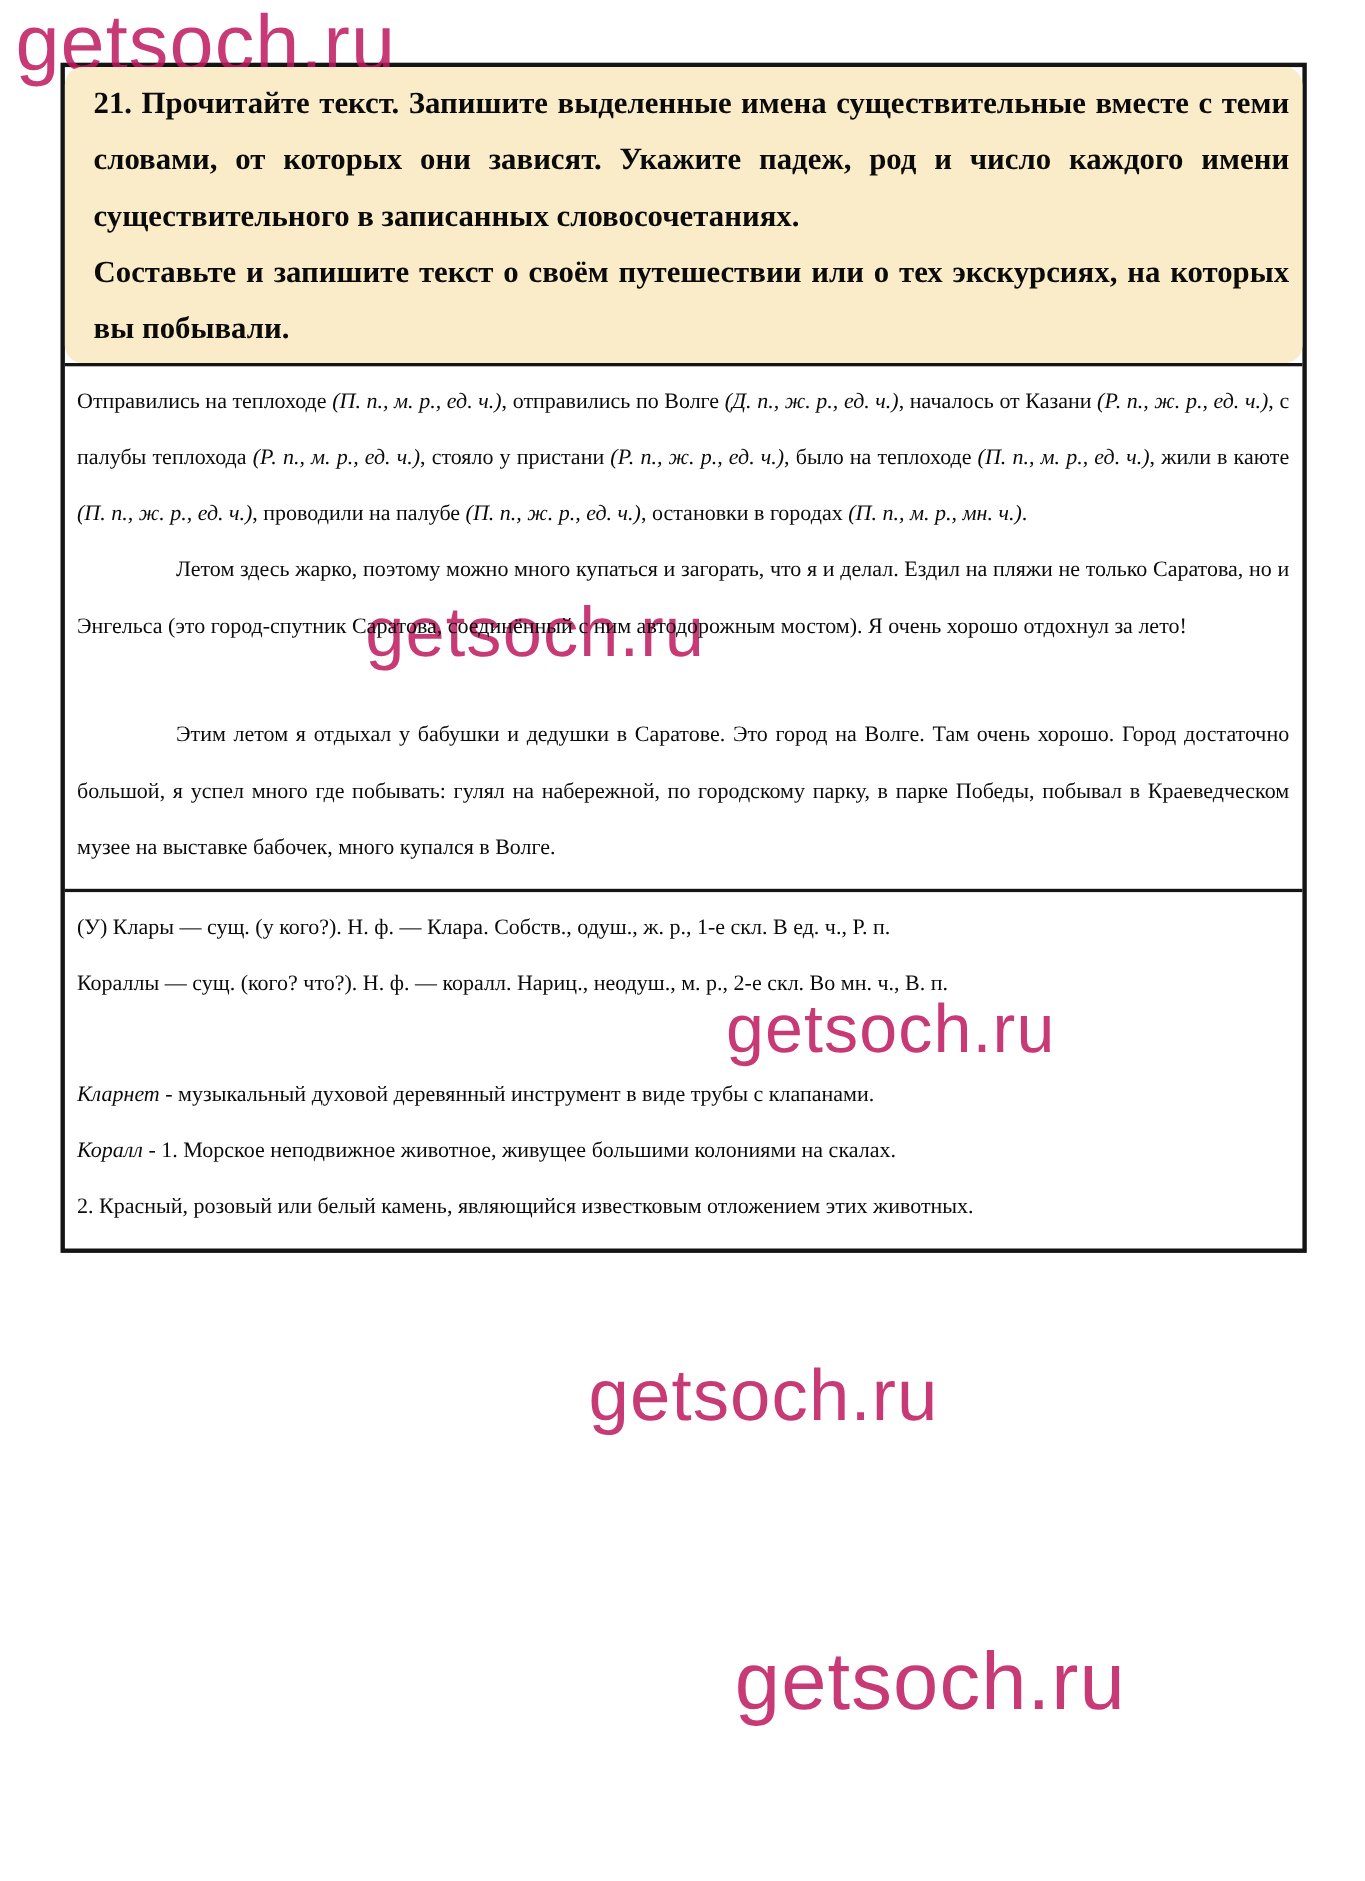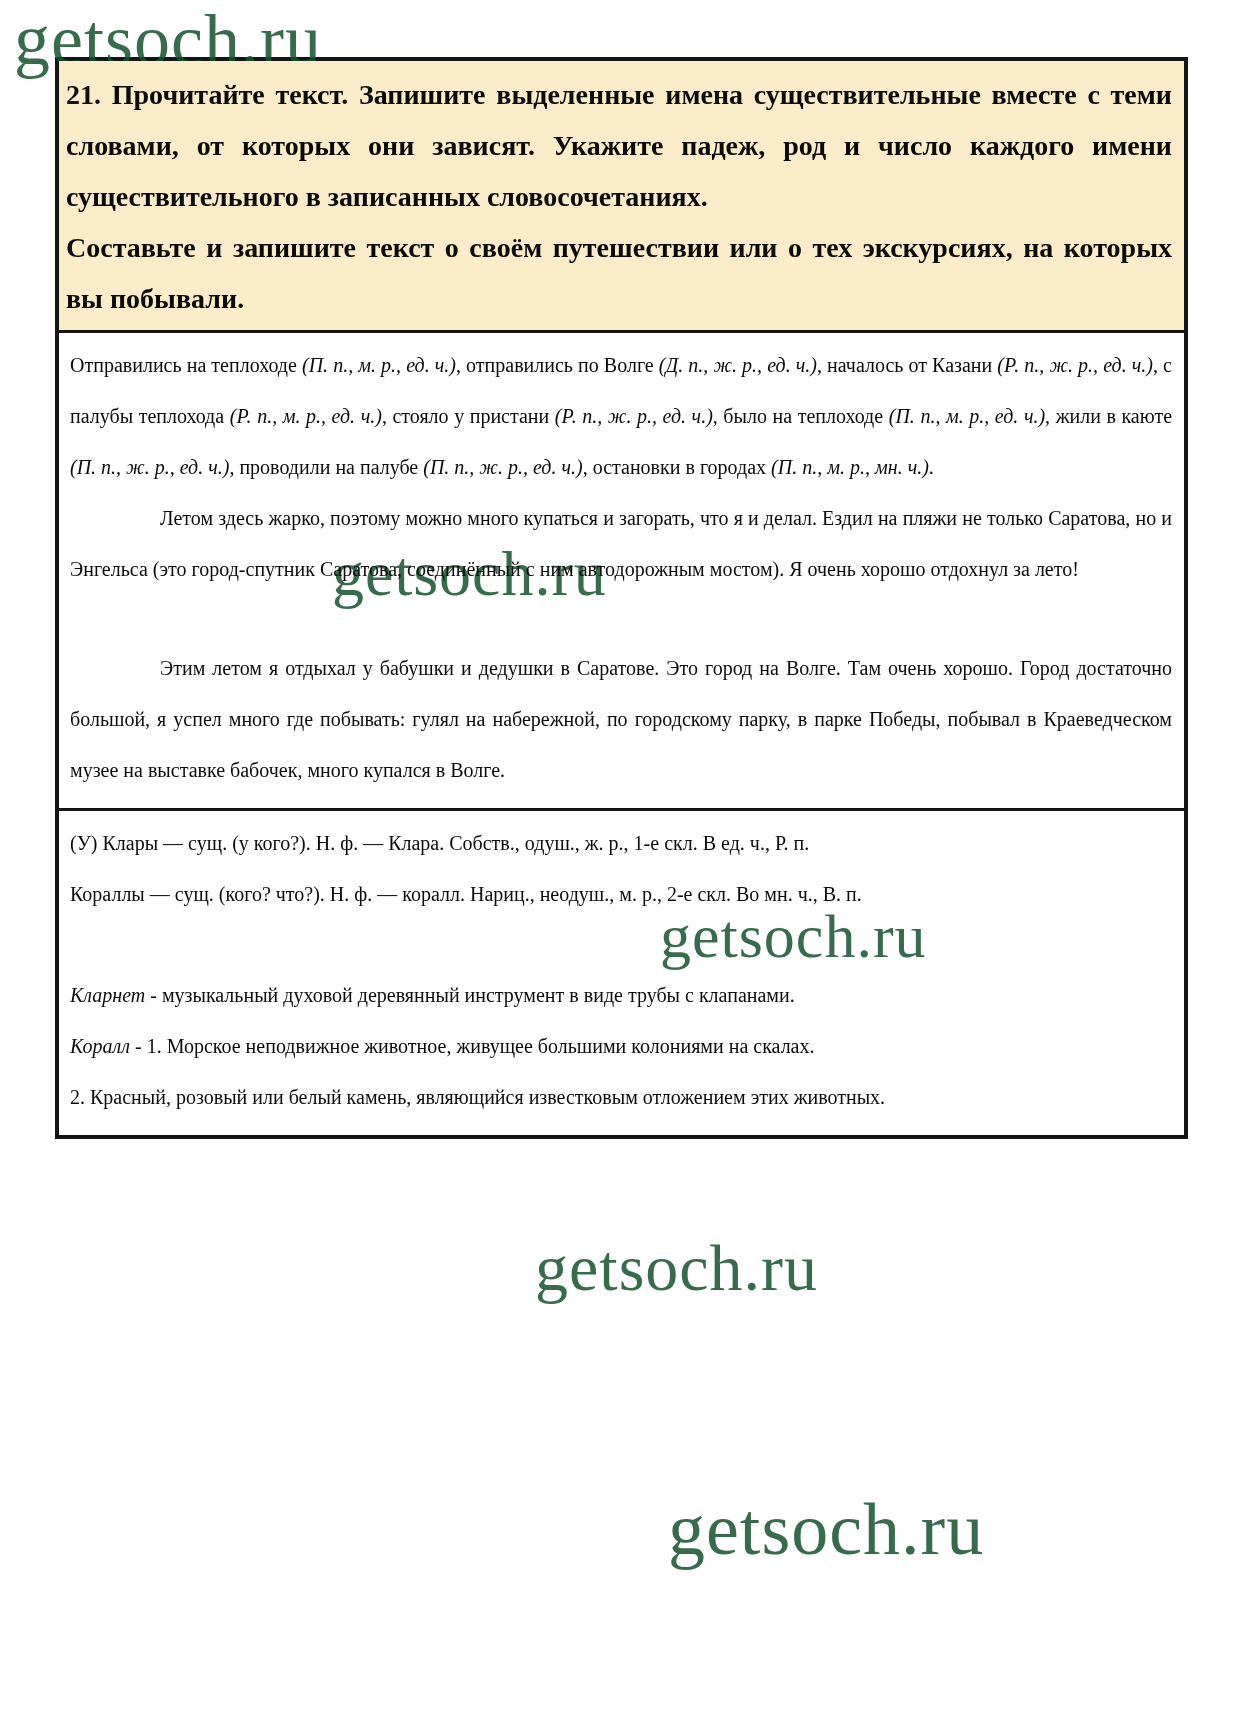--- a/index.html
+++ b/index.html
@@ -2,38 +2,38 @@
 <html><head>
 <meta charset="utf-8">
 <style>
   html, body { margin: 0; padding: 0; background: #ffffff; }
   body { width: 1241px; height: 1710px; position: relative; overflow: hidden;
          font-family: "Liberation Serif", "DejaVu Serif", serif; color: #0b0b0b; }
 
   .sheet { position: absolute; inset: 0; }
 
   
-  .wm { position: absolute; font-family: Liberation Serif, serif;
-        color: #14532d; opacity: .85; z-index: 1; white-space: nowrap; line-height: 1;
+  .wm { position: absolute; font-family: Liberation Sans, sans-serif;
+        color: #be185d; opacity: .85; z-index: 1; white-space: nowrap; line-height: 1;
         letter-spacing: 1px; user-select: none; }
   .wm1 { left: 14px;  top: 4px;    font-size: 72px; }
   .wm2 { left: 612px; top: 208px;  font-size: 62px; }
   .wm3 { left: 332px; top: 542px;  font-size: 64px; }
   .wm4 { left: 660px; top: 905px;  font-size: 62px; }
   .wm5 { left: 535px; top: 1235px; font-size: 66px; }
   .wm6 { left: 668px; top: 1492px; font-size: 74px; }
 
   
   .worksheet { position: absolute; left: 55px; top: 57px; width: 1133px;
                border: 4px solid #151515; box-sizing: border-box; background: #ffffff; }
   .box { position: relative; z-index: 2; box-sizing: border-box; }
   .box + .box { border-top: 3px solid #151515; }
 
-  .instruction { background: #FAECC8; padding: 8px 12px 6px 7px;
-                 font-weight: 700; font-size: 28px; }
+  .instruction { background: #FAECC8; padding: 8px 12px 6px 26px;
+                 font-weight: 700; font-size: 28px; border-radius: 16px; }
   .answer { background: transparent; padding: 7px 12px 12px 11px; font-size: 20px; }
 
   .box p { margin: 0; line-height: 51px; text-align: justify; }
   .indent { text-indent: 90px; }
   .gap-top { margin-top: 48px !important; }
   .gap-top-lg { margin-top: 50px !important; }
   .note { font-style: italic; }
   .bi { font-style: italic; font-weight: 700; }
   .term { font-style: italic; }
 </style>

